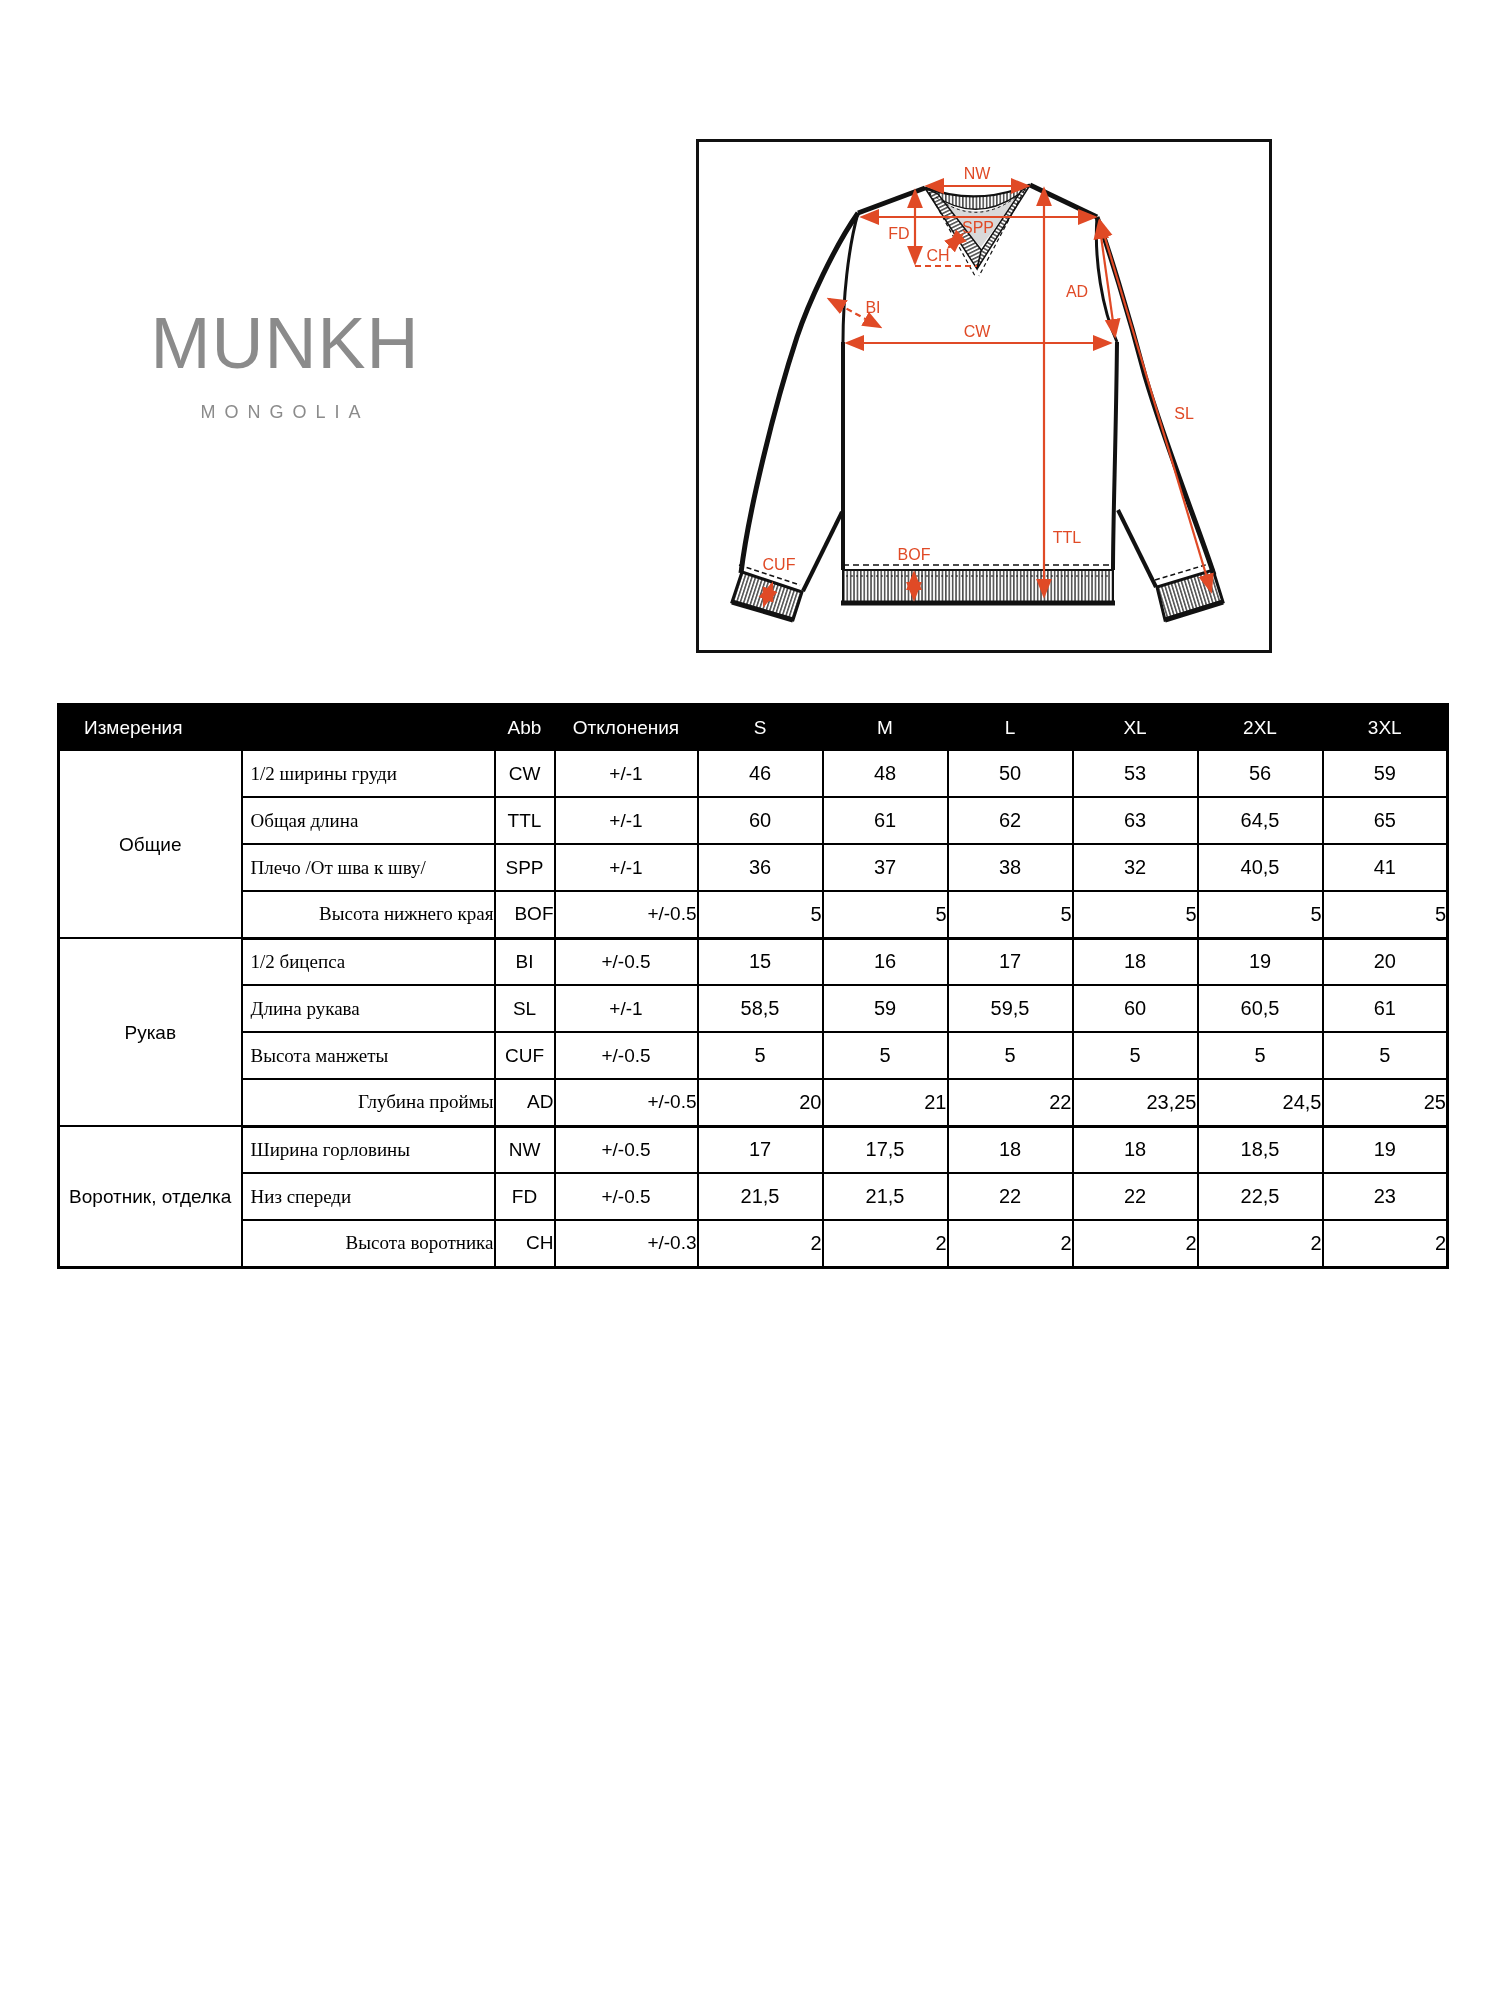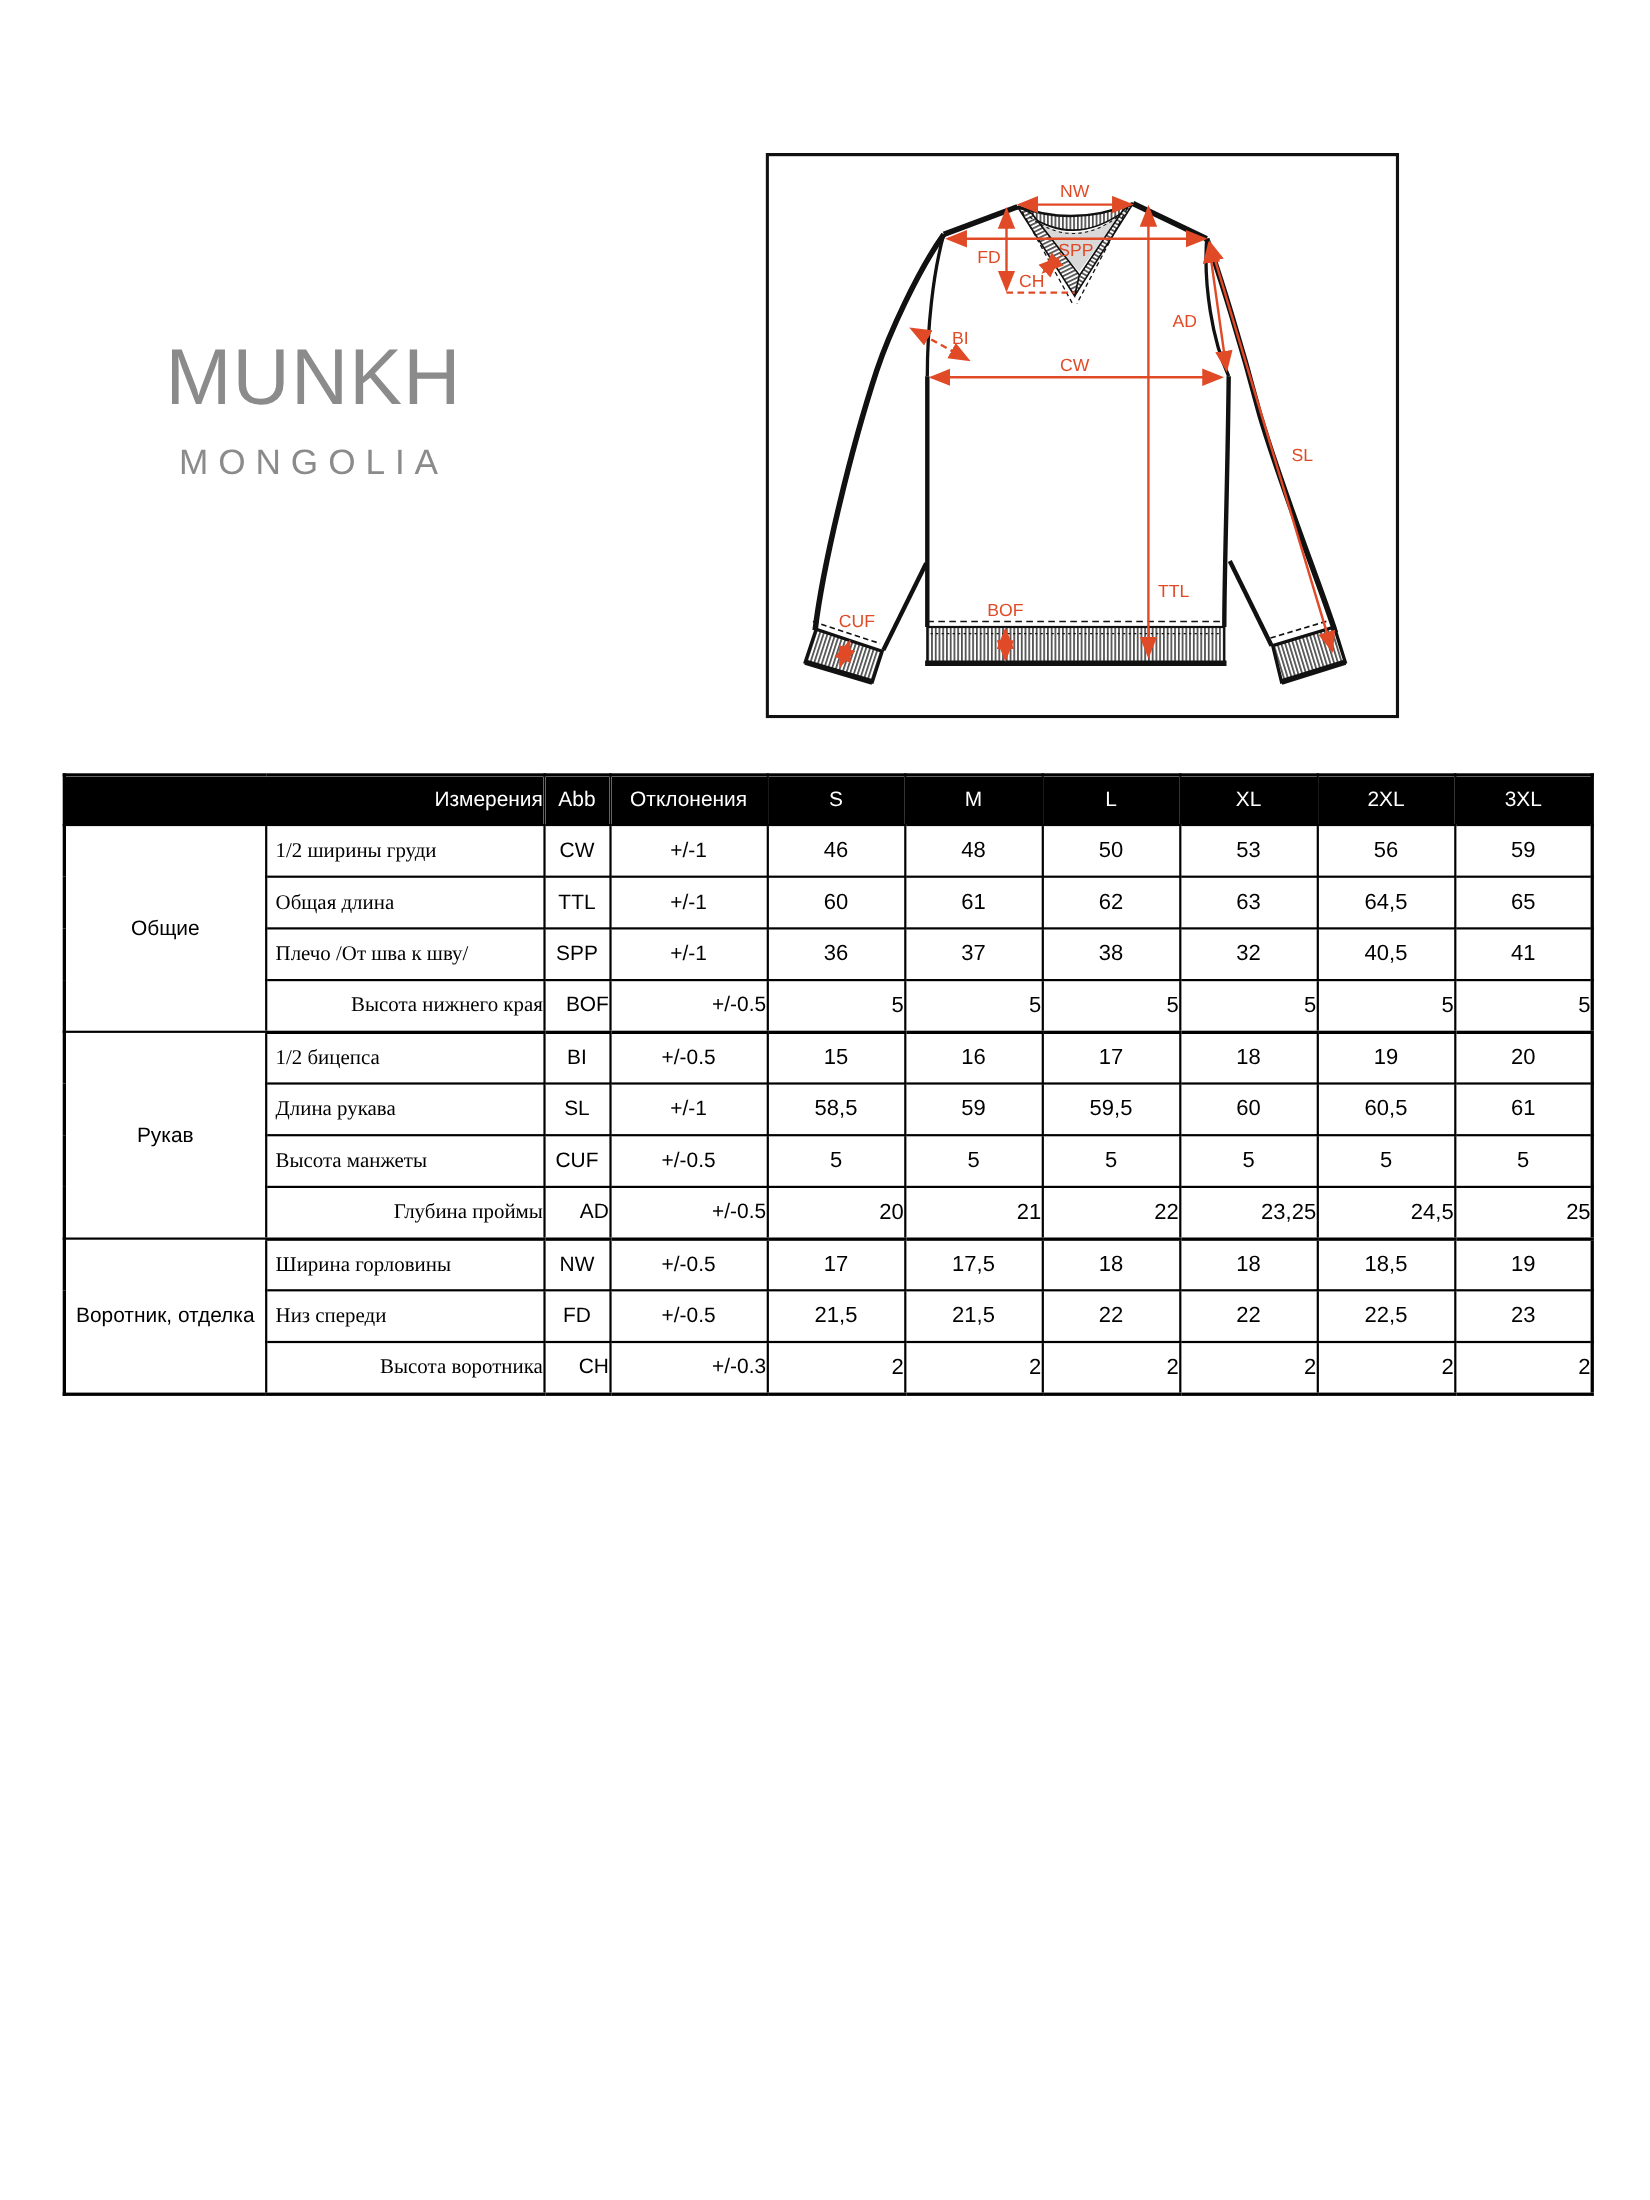--- a/index.html
+++ b/index.html
@@ -2,35 +2,35 @@
 <html><head>
 <meta charset="utf-8">
 <style>
   html,body{margin:0;padding:0;background:#fff;}
   #page{position:relative;width:1500px;height:2000px;background:#fff;overflow:hidden;
         font-family:"Liberation Sans",sans-serif;color:#000;}
 
   
   .logo{position:absolute;left:95px;top:296px;width:380px;text-align:center;color:#8B8B8B;}
   .logo-name{font-size:72px;line-height:94px;letter-spacing:1px;font-weight:400;}
-  .logo-sub{font-size:32px;letter-spacing:9px;margin-top:12px;font-weight:400;}
+  .logo-sub{font-size:18px;letter-spacing:9px;margin-top:12px;font-weight:400;}
 
   
   .diagram-box{position:absolute;left:696px;top:139px;width:576px;height:514px;}
   .diagram-box svg{display:block;}
 
   
   .size-table{position:absolute;left:57px;top:703px;border-collapse:collapse;
               table-layout:fixed;width:1389px;}
   .size-table td,.size-table th{border:2px solid #000;font-size:19px;
               text-align:center;vertical-align:middle;padding:0;overflow:hidden;}
   .size-table{border:3px solid #000;}
   .size-table thead th{background:#000;color:#fff;border-color:#000;height:43px;
               font-weight:400;font-size:19px;}
-  .size-table thead th.meas{text-align:right;padding-left:24px;}
+  .size-table thead th.meas{text-align:left;padding-left:24px;}
   .size-table tbody tr{height:47px;}
   .size-table tbody td.name-cell{text-align:left;padding-left:8px;font-family:Liberation Serif, serif;}
   .size-table tbody tr.group-end td{border-bottom-width:3px;text-align:right;}
   .size-table td.group-cell{font-size:19px;line-height:23px;padding:0 4px;margin-left:16px;}
   .size-table td.val-cell{font-size:20px;}
 </style>
 </head>
 <body>
 
 <div id="page">

